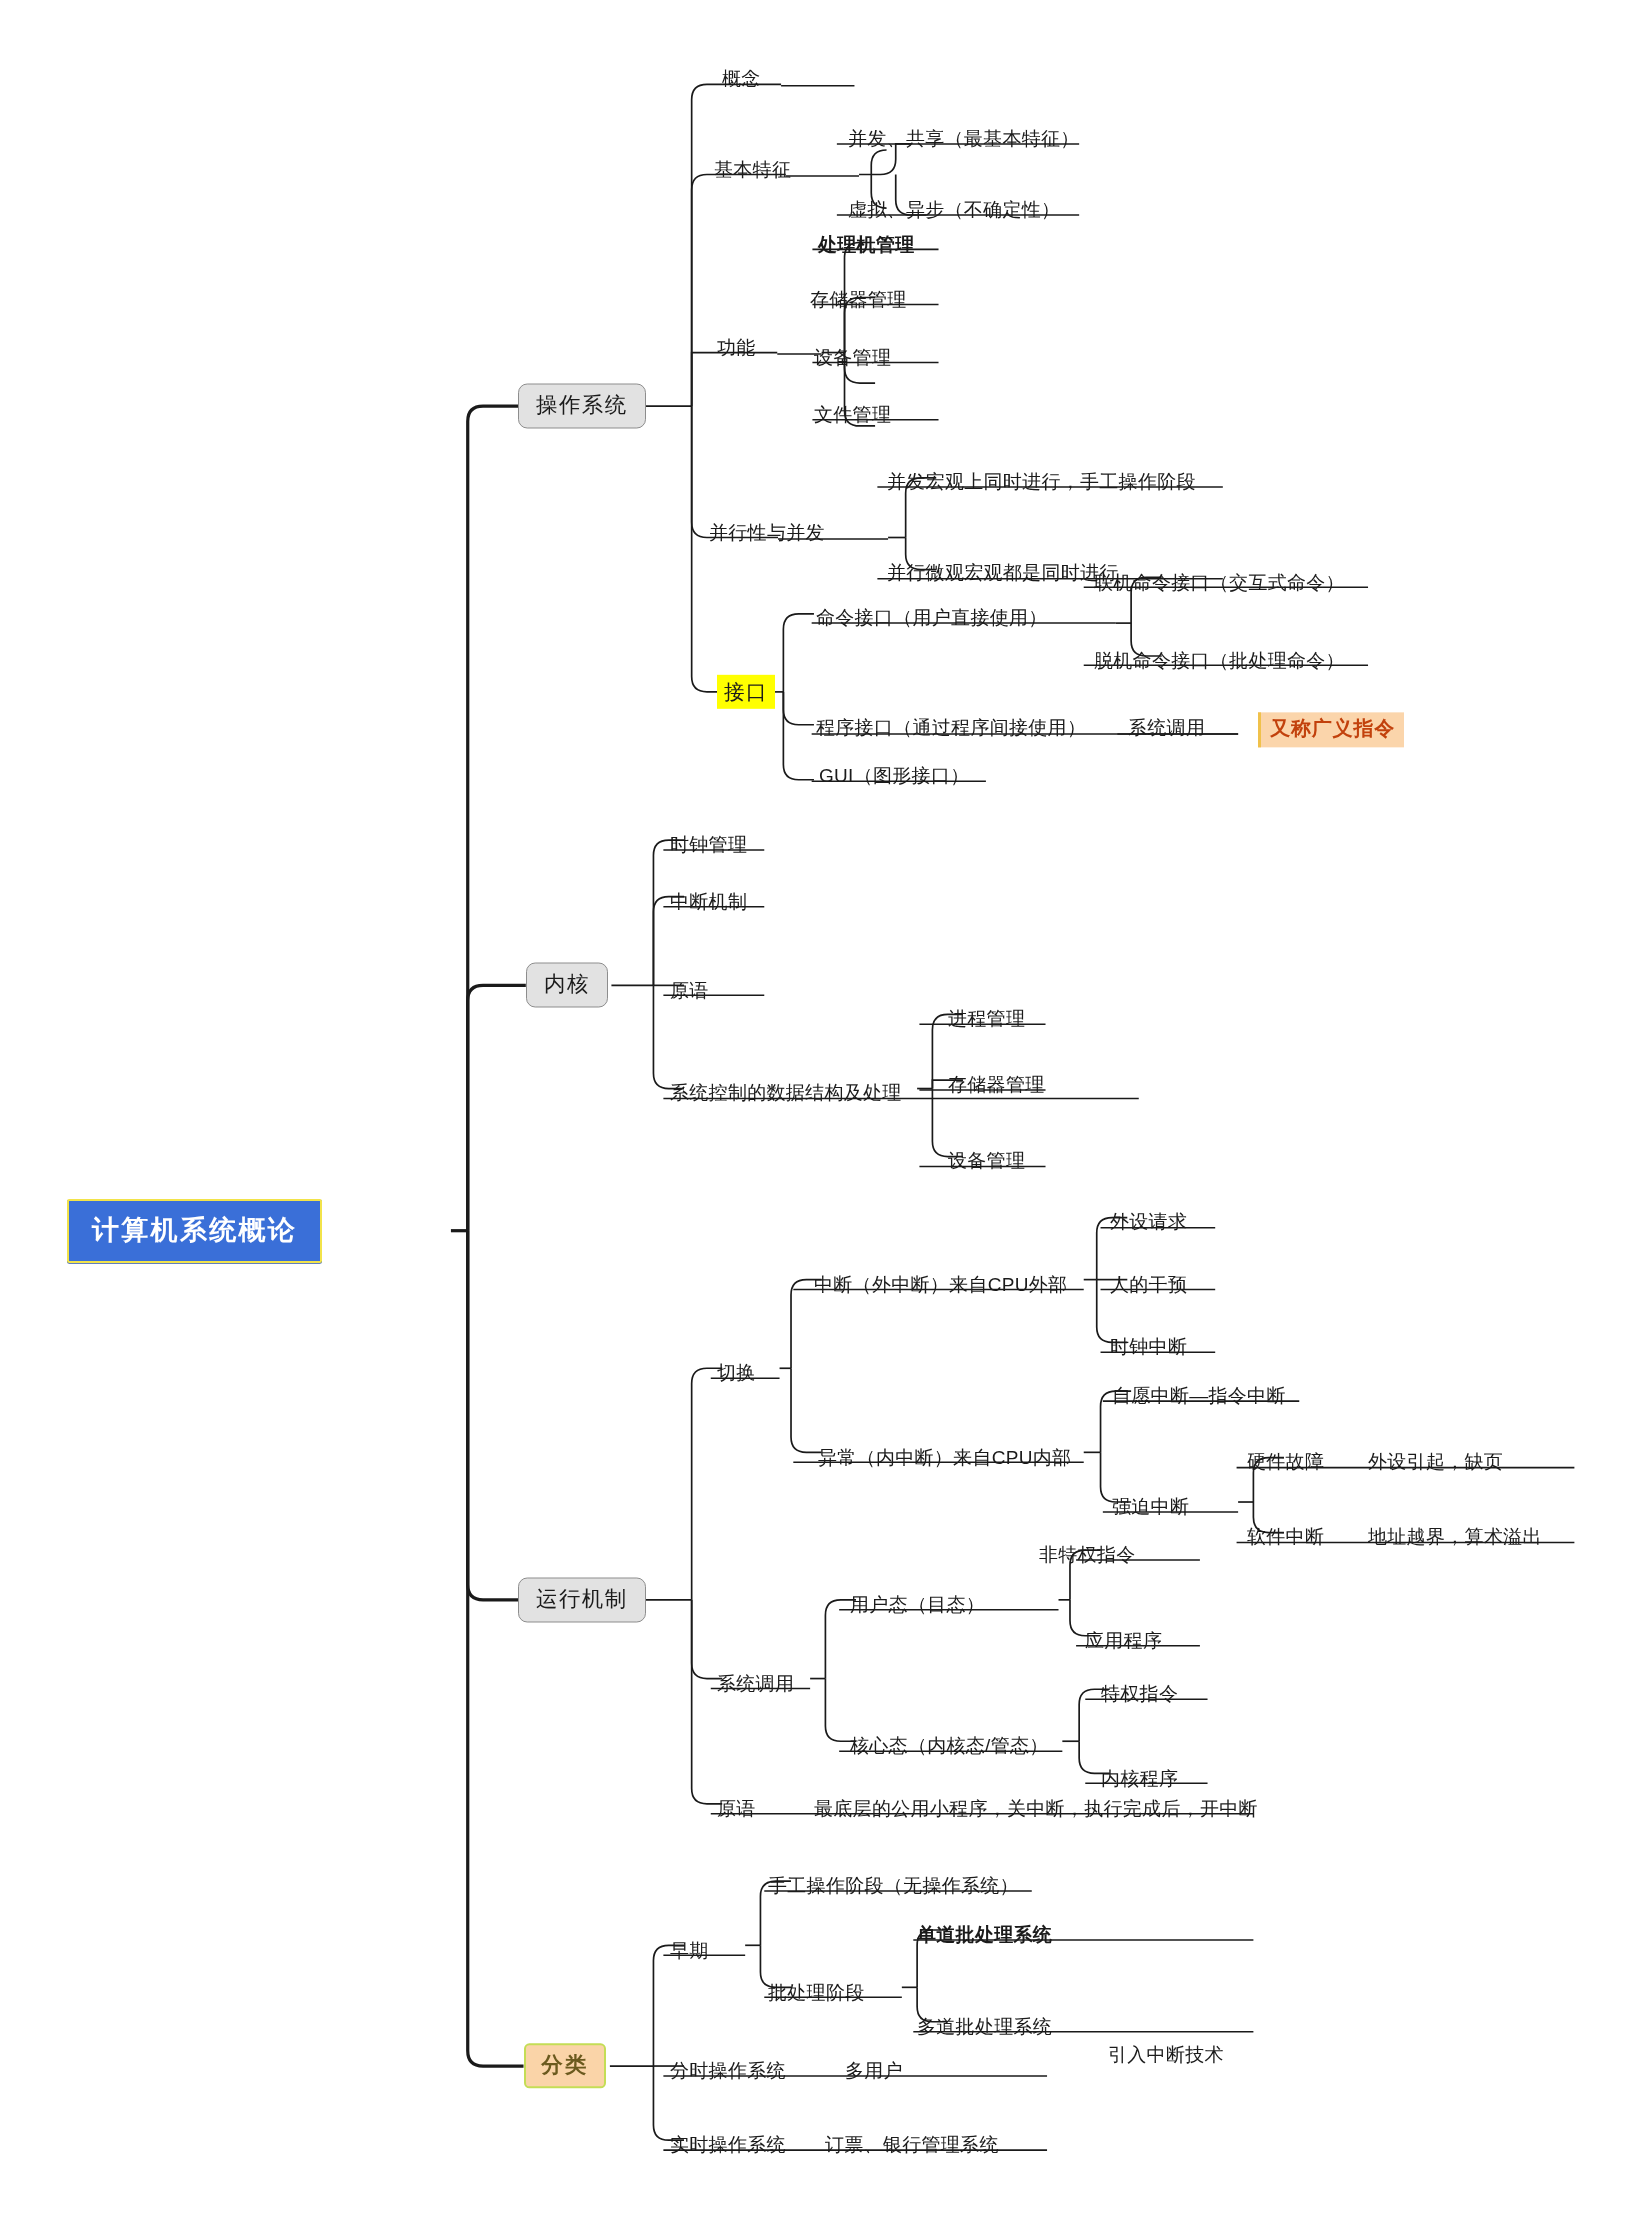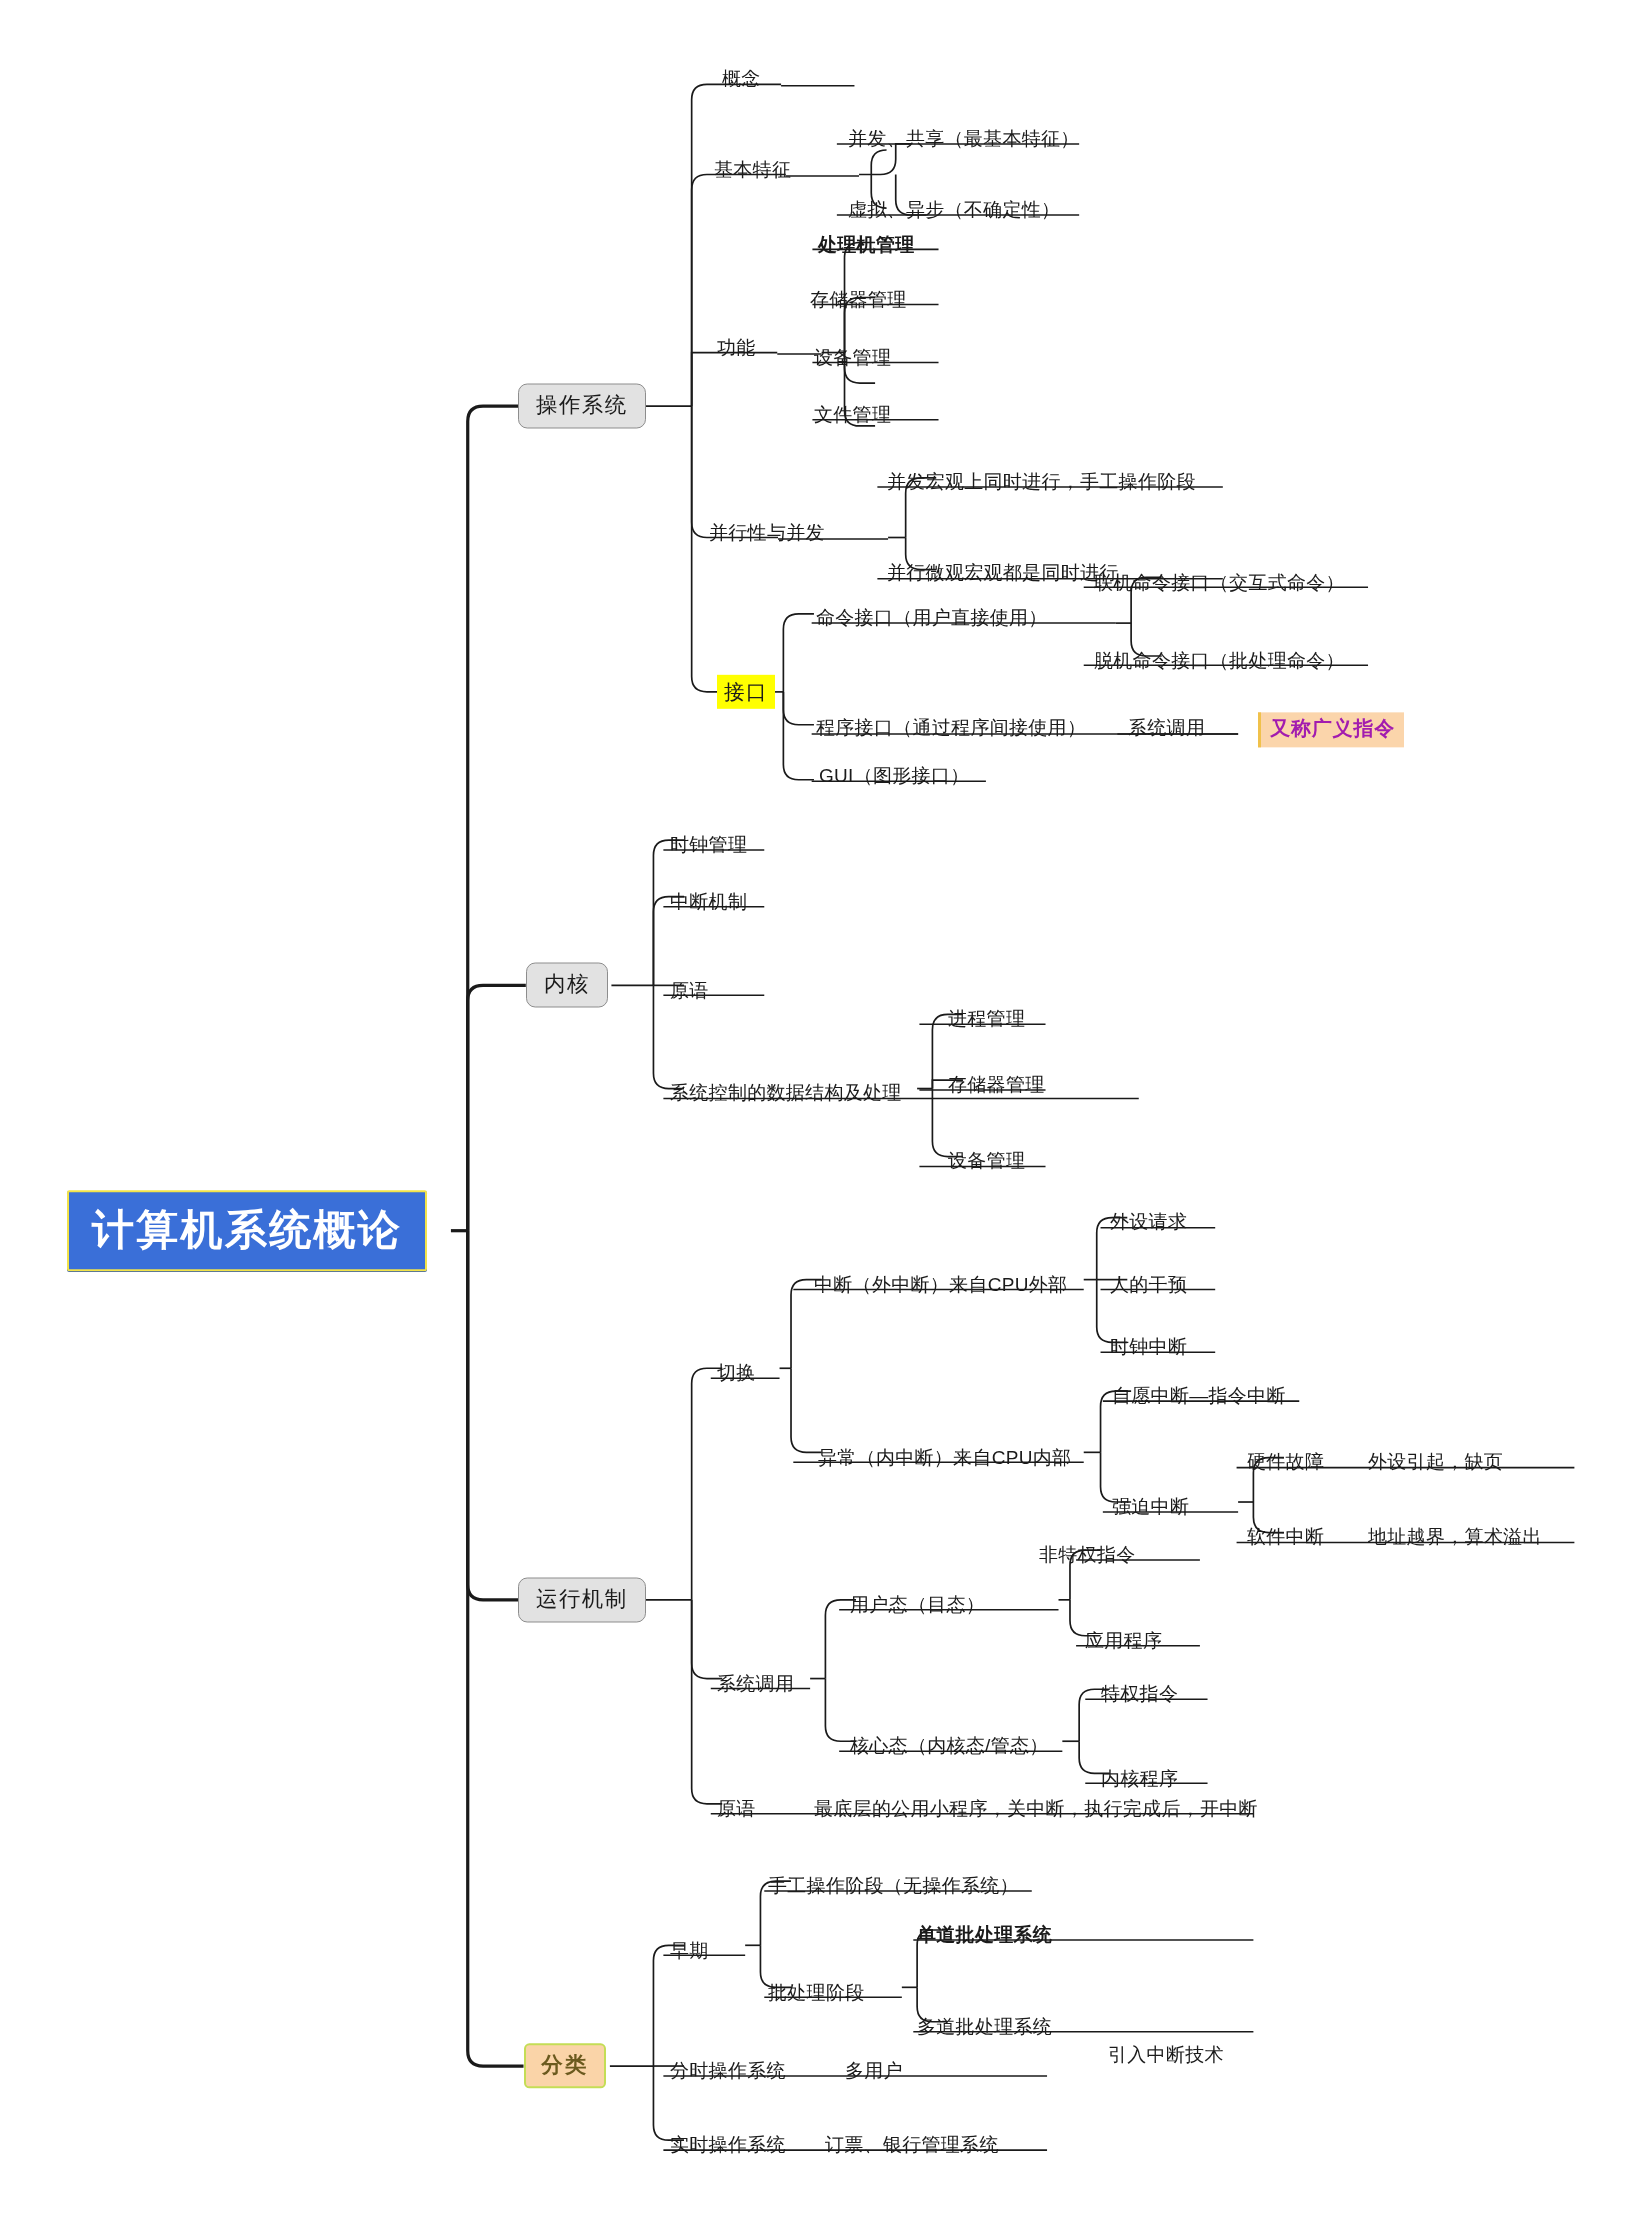--- a/index.html
+++ b/index.html
@@ -40,21 +40,21 @@
   .txt{
     font-size:19px;
     letter-spacing:0.3px;
   }
 
   
   .root{
     background:#3a6fd8;
     border:2.3px solid #f2e34a;
     color:#ffffff;
-    font-size:42px;
+    font-size:27px;
     font-weight:700;
     padding:13.8px 23px 15.3px 23px;
     border-radius:2.3px;
     letter-spacing:2.3px;
     box-shadow:0 0.8px 0 #2b56ab;
   }
   
   .pill{
     background:#e2e2e2;
     border:1.5px solid #8d8d8d;
@@ -84,21 +84,21 @@
     color:#6b5a1e;
   }
   
   .tag-orange{
     background:#fbd5ab;
     border-left:3.8px solid #f0c14b;
     font-size:20px;
     font-weight:700;
     padding:5.4px 9.2px 6.9px 9.2px;
     letter-spacing:0.8px;
-    color:#a21caf;
+    color:#c2410c;
   }
 </style>
 </head>
 <body>
 
 <div id="canvas">
 
   <svg id="wires" viewBox="0 0 2155 2929">
 
     <path class="thick" d="M 590 1610 L 612 1610"></path>

